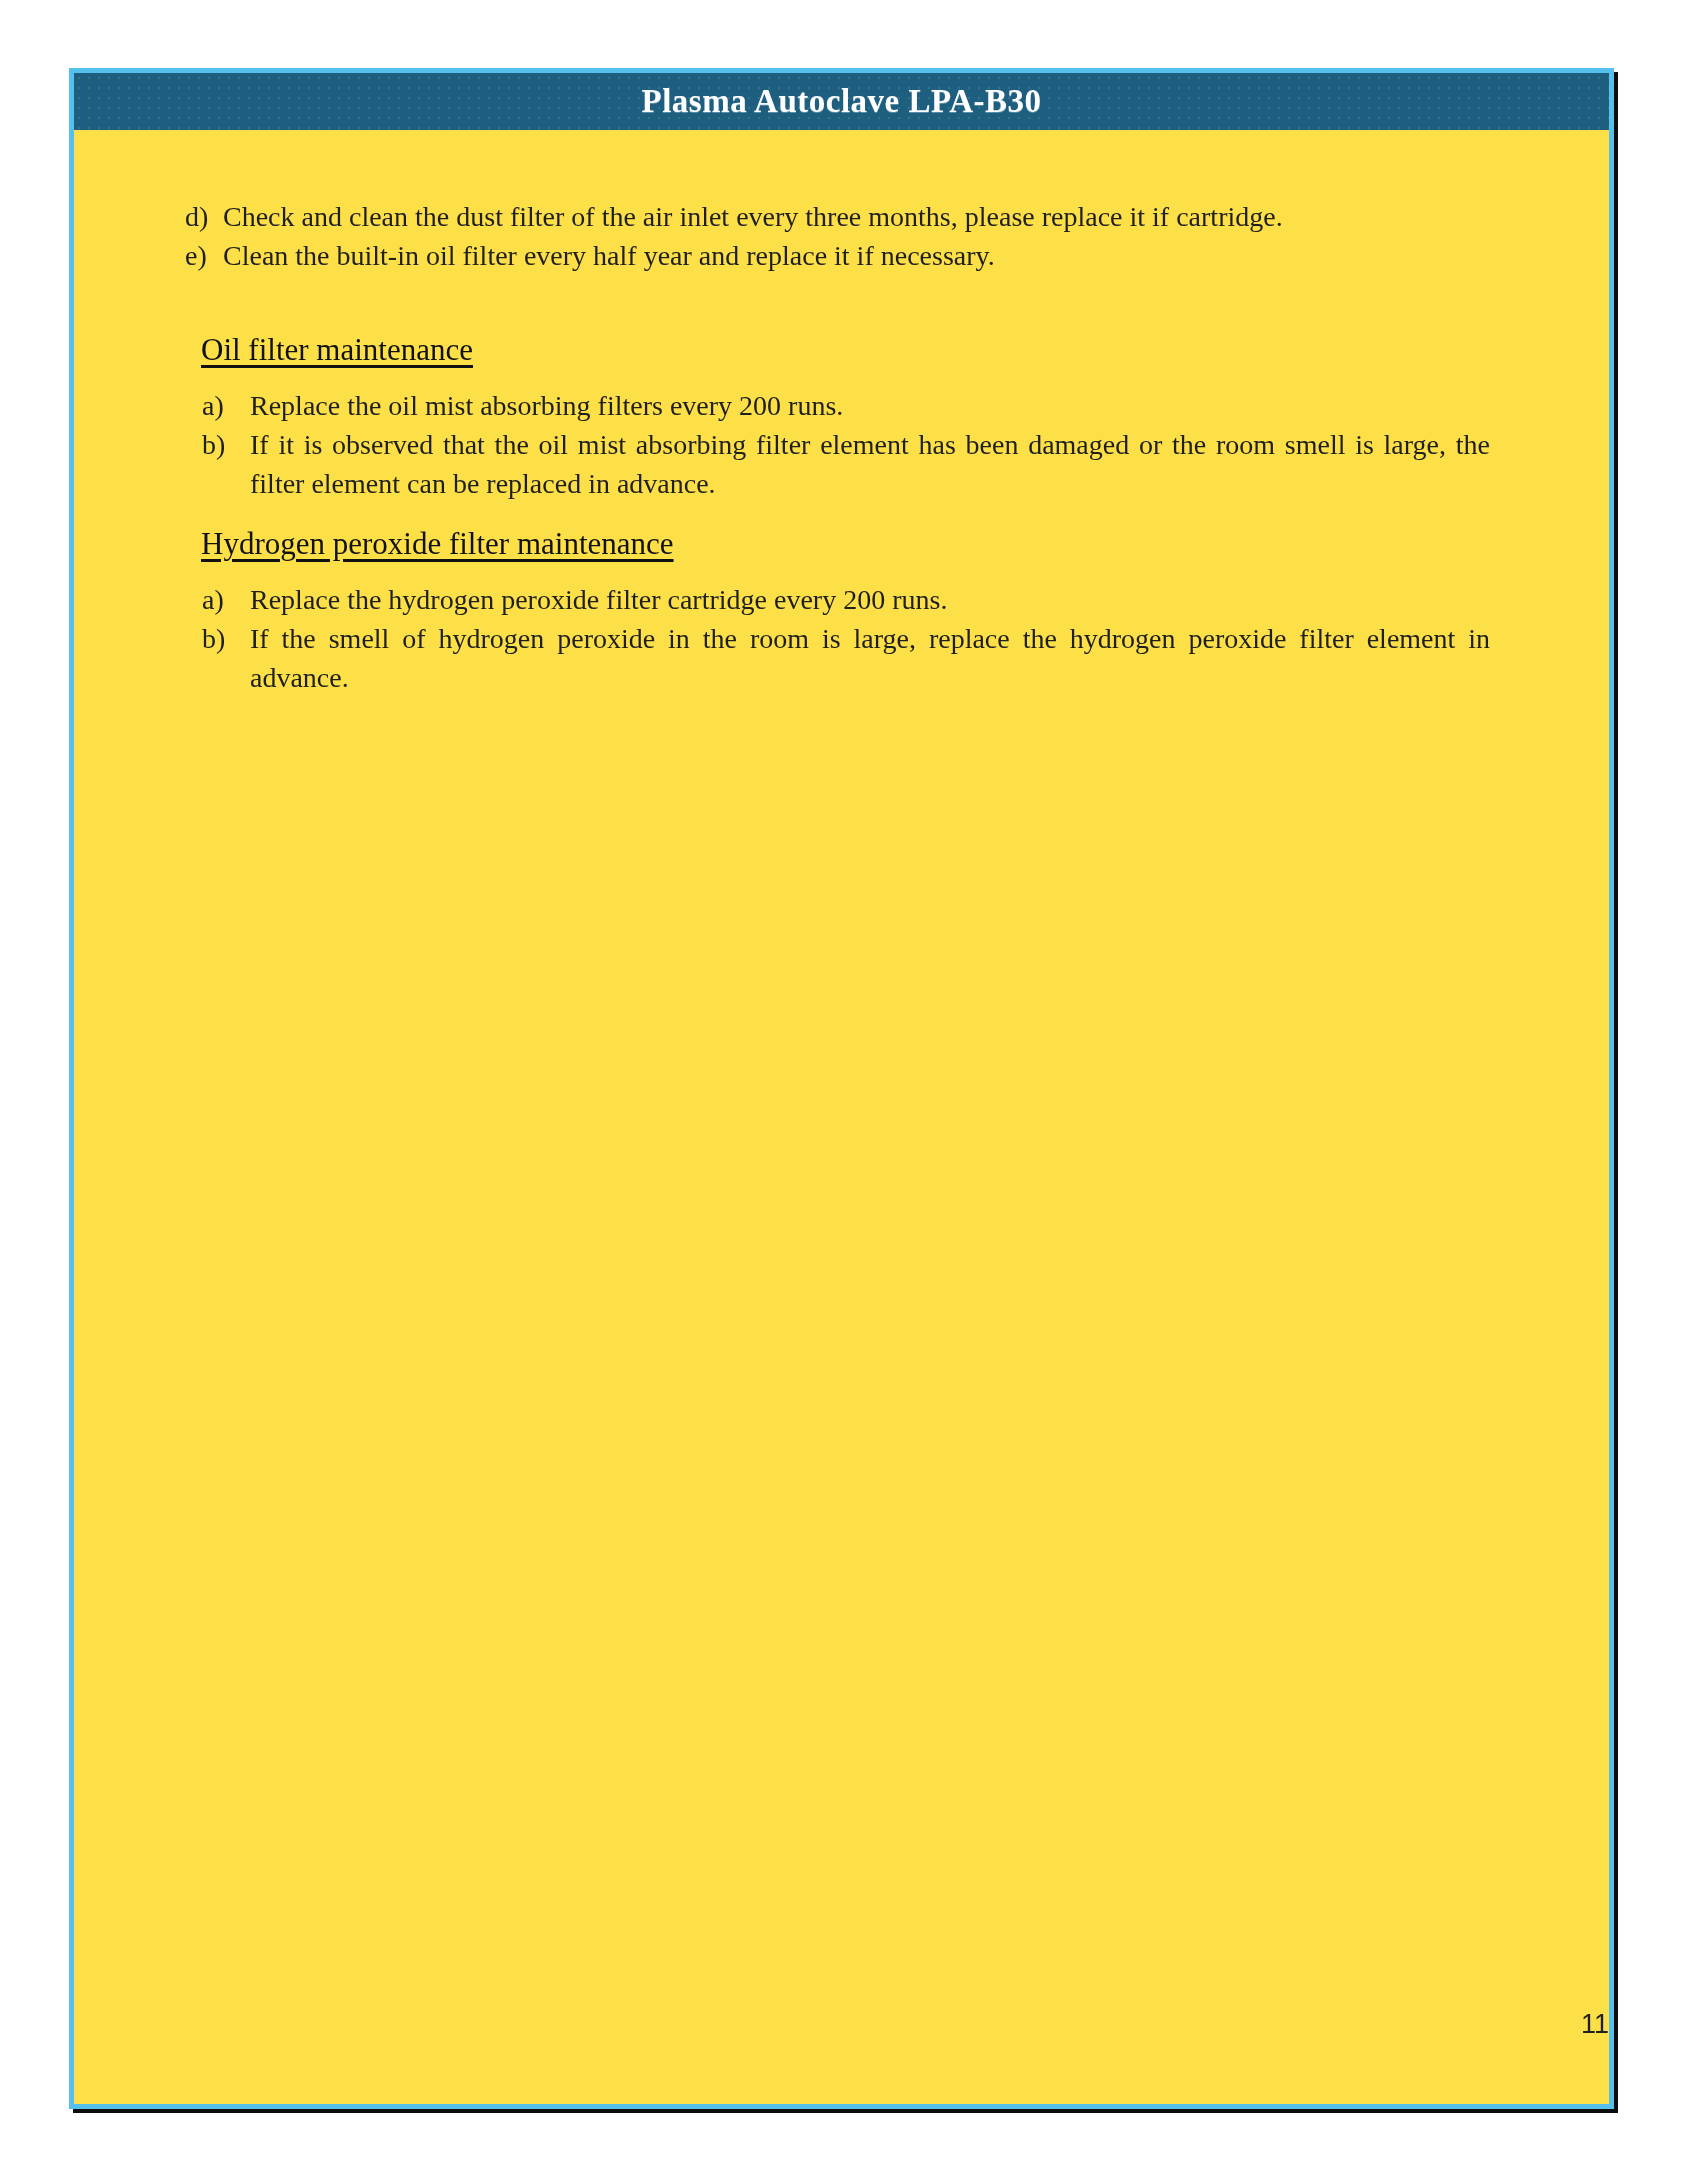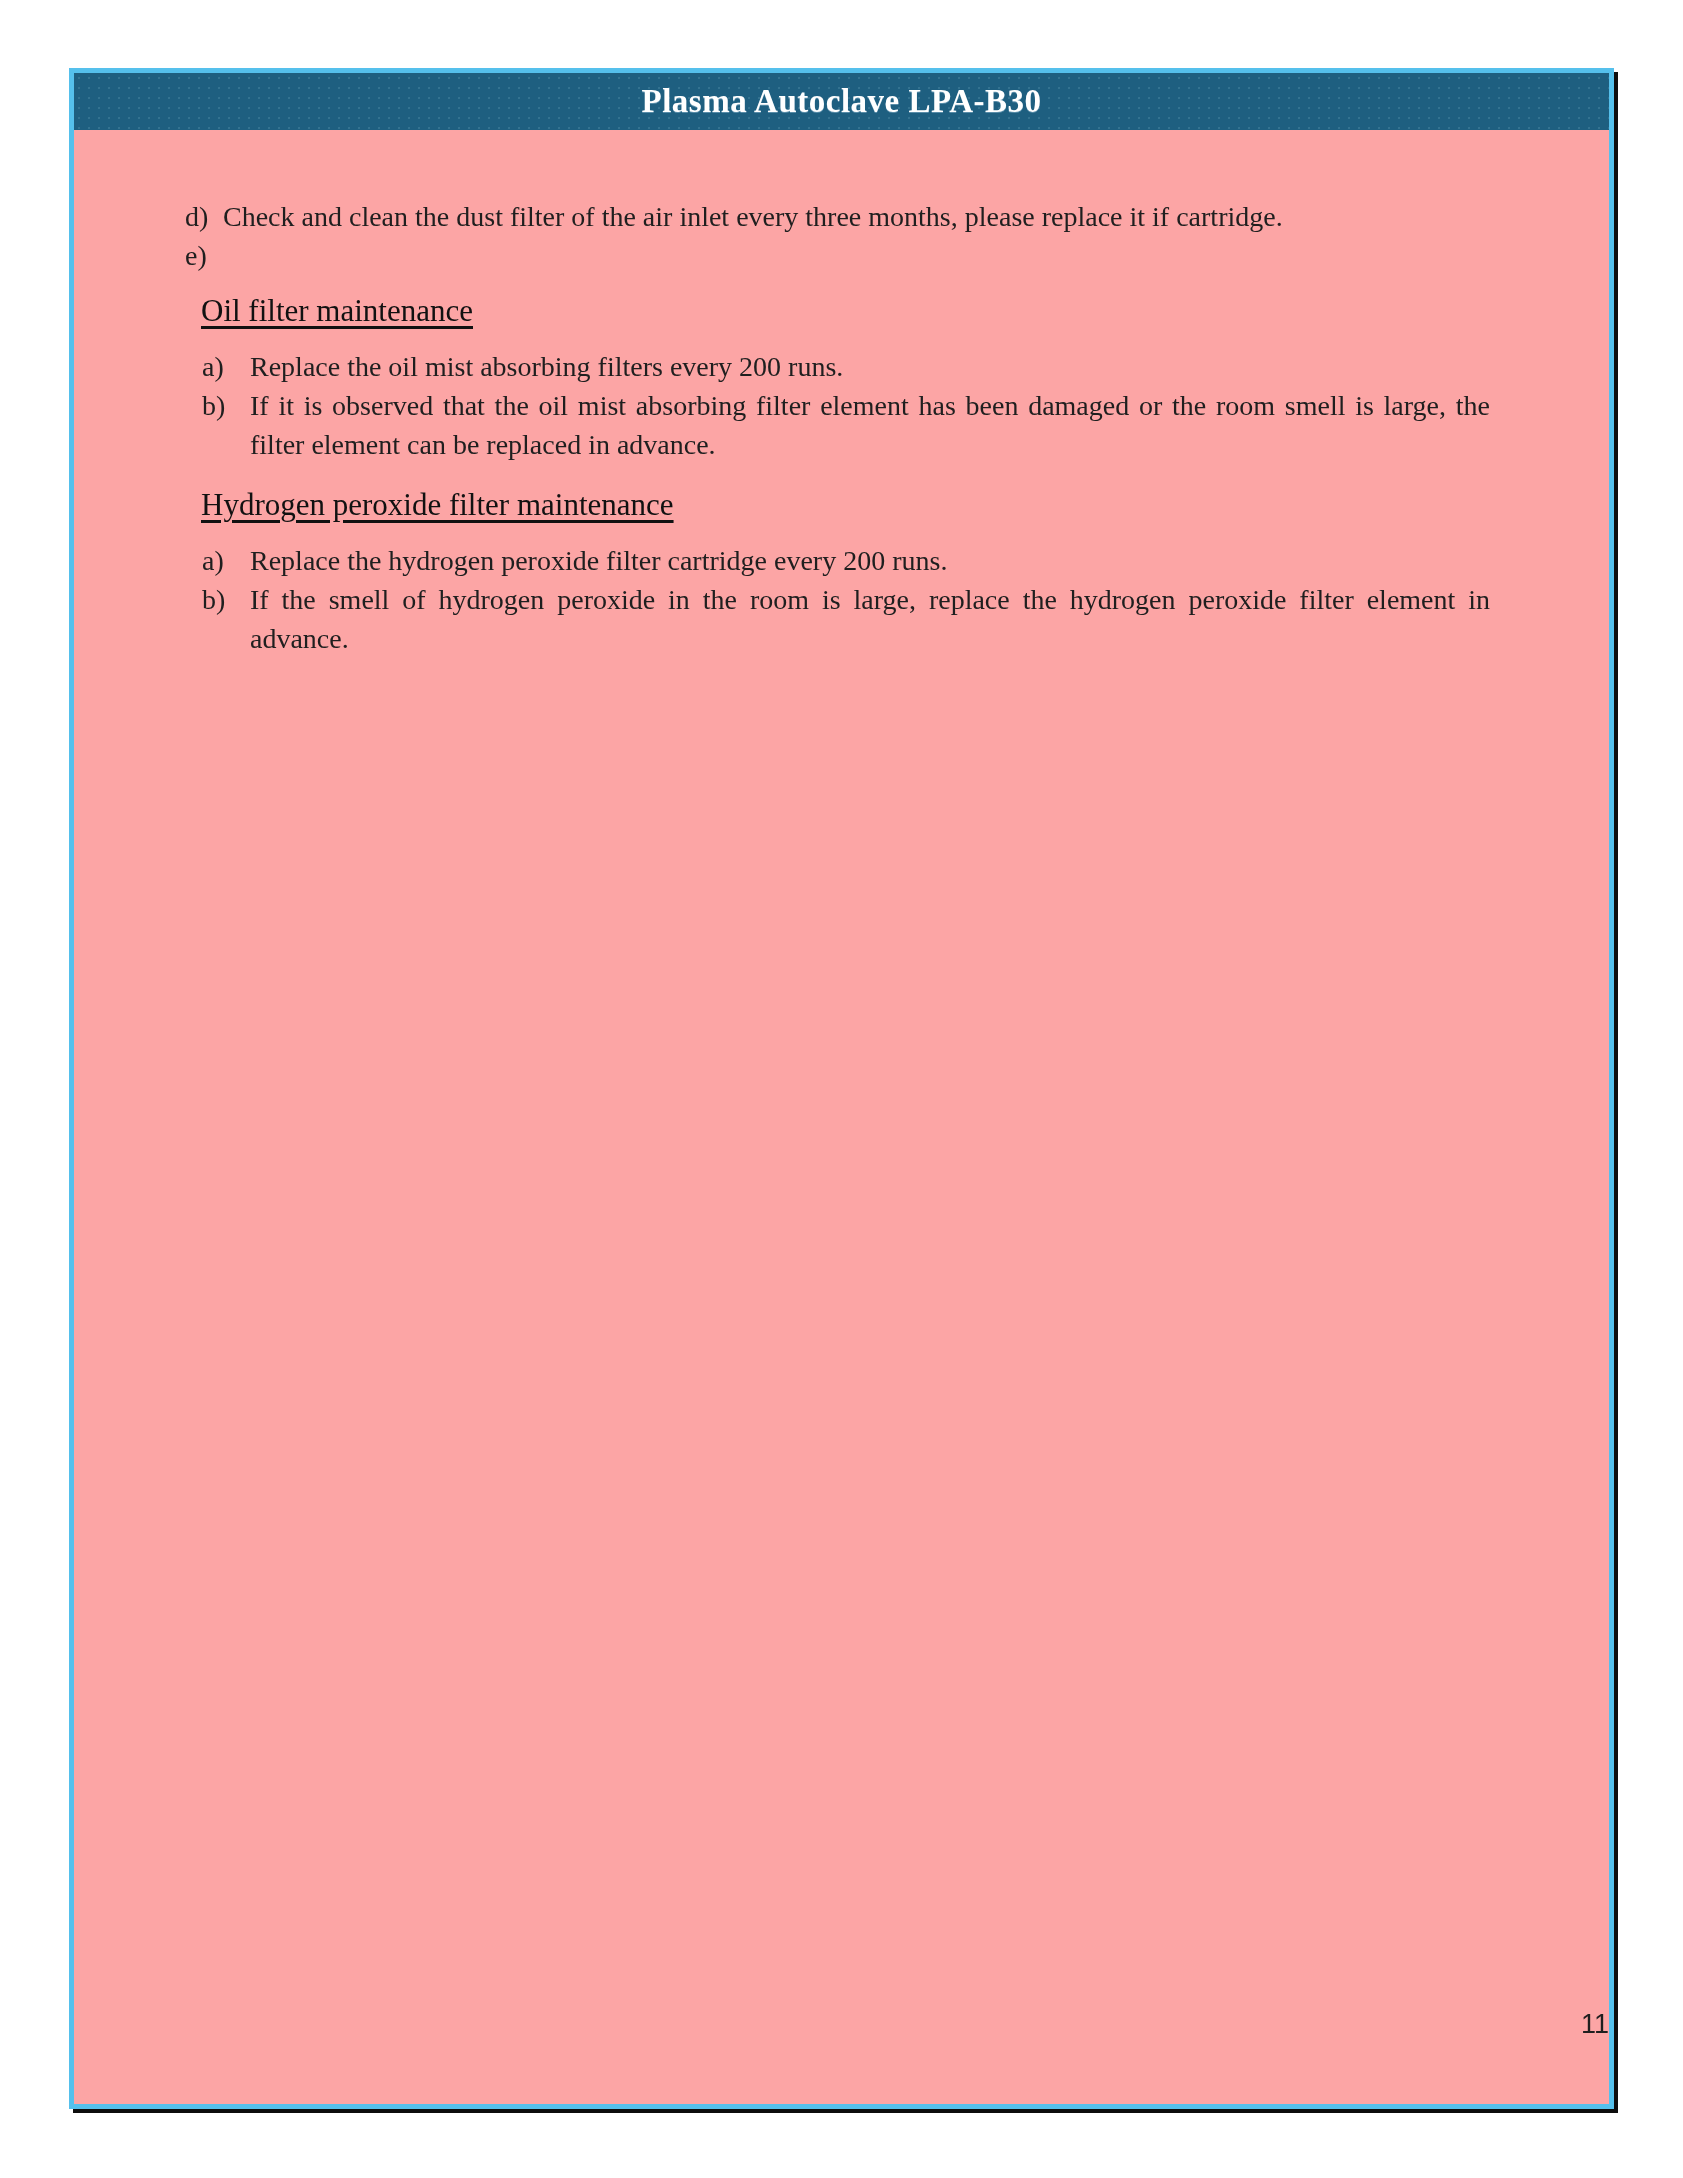--- a/index.html
+++ b/index.html
@@ -13,21 +13,21 @@
     position: relative;
     font-family: "Liberation Serif", serif;
     color: #1f1f1f;
   }
   .frame {
     position: absolute;
     left: 69px;
     top: 68px;
     width: 1535px;
     height: 2031px;
-    background: #fca5a5;
+    background: #fde047;
     border: 5px solid #55c0ec;
     box-shadow: 4px 4px 0 #0d0d0d;
   }
   .header-bar {
     width: 100%;
     height: 57px;
     background-color: #1e5f80;
     background-image: radial-gradient(rgba(160, 210, 228, 0.16) 1.2px, transparent 1.4px);
     background-size: 10px 10px;
     display: flex;
@@ -112,20 +112,21 @@
 
   <main class="content">
 
     <div class="list intro-list">
       <div class="list-item">
         <span class="marker">d)</span>
         <span class="txt">Check and clean the dust filter of the air inlet every three months, please replace it if cartridge.</span>
       </div>
       <div class="list-item">
         <span class="marker">e)</span>
+        <span class="txt">Clean the built-in oil filter every half year and replace it if necessary.</span>
       </div>
     </div>
 
     <section class="section-oil">
       <h2 class="sec-heading">Oil filter maintenance</h2>
       <div class="list sub-list">
         <div class="list-item">
           <span class="marker">a)</span>
           <span class="txt">Replace the oil mist absorbing filters every 200 runs.</span>
         </div>

